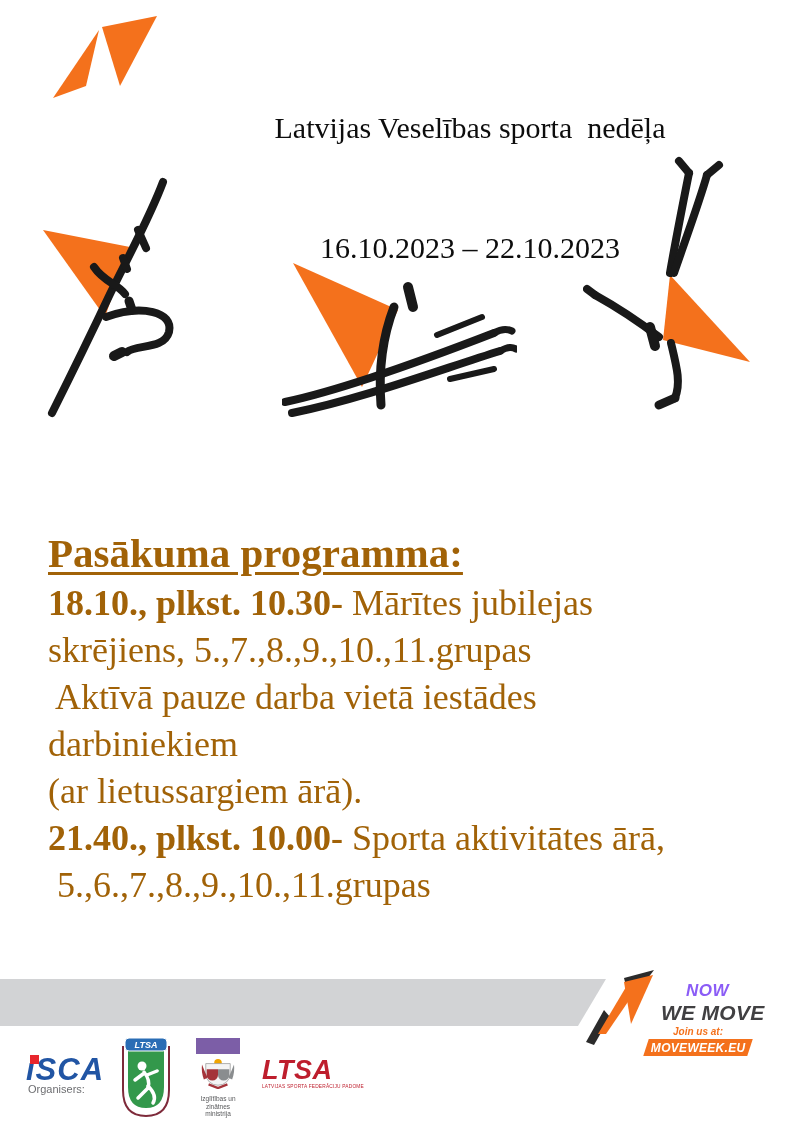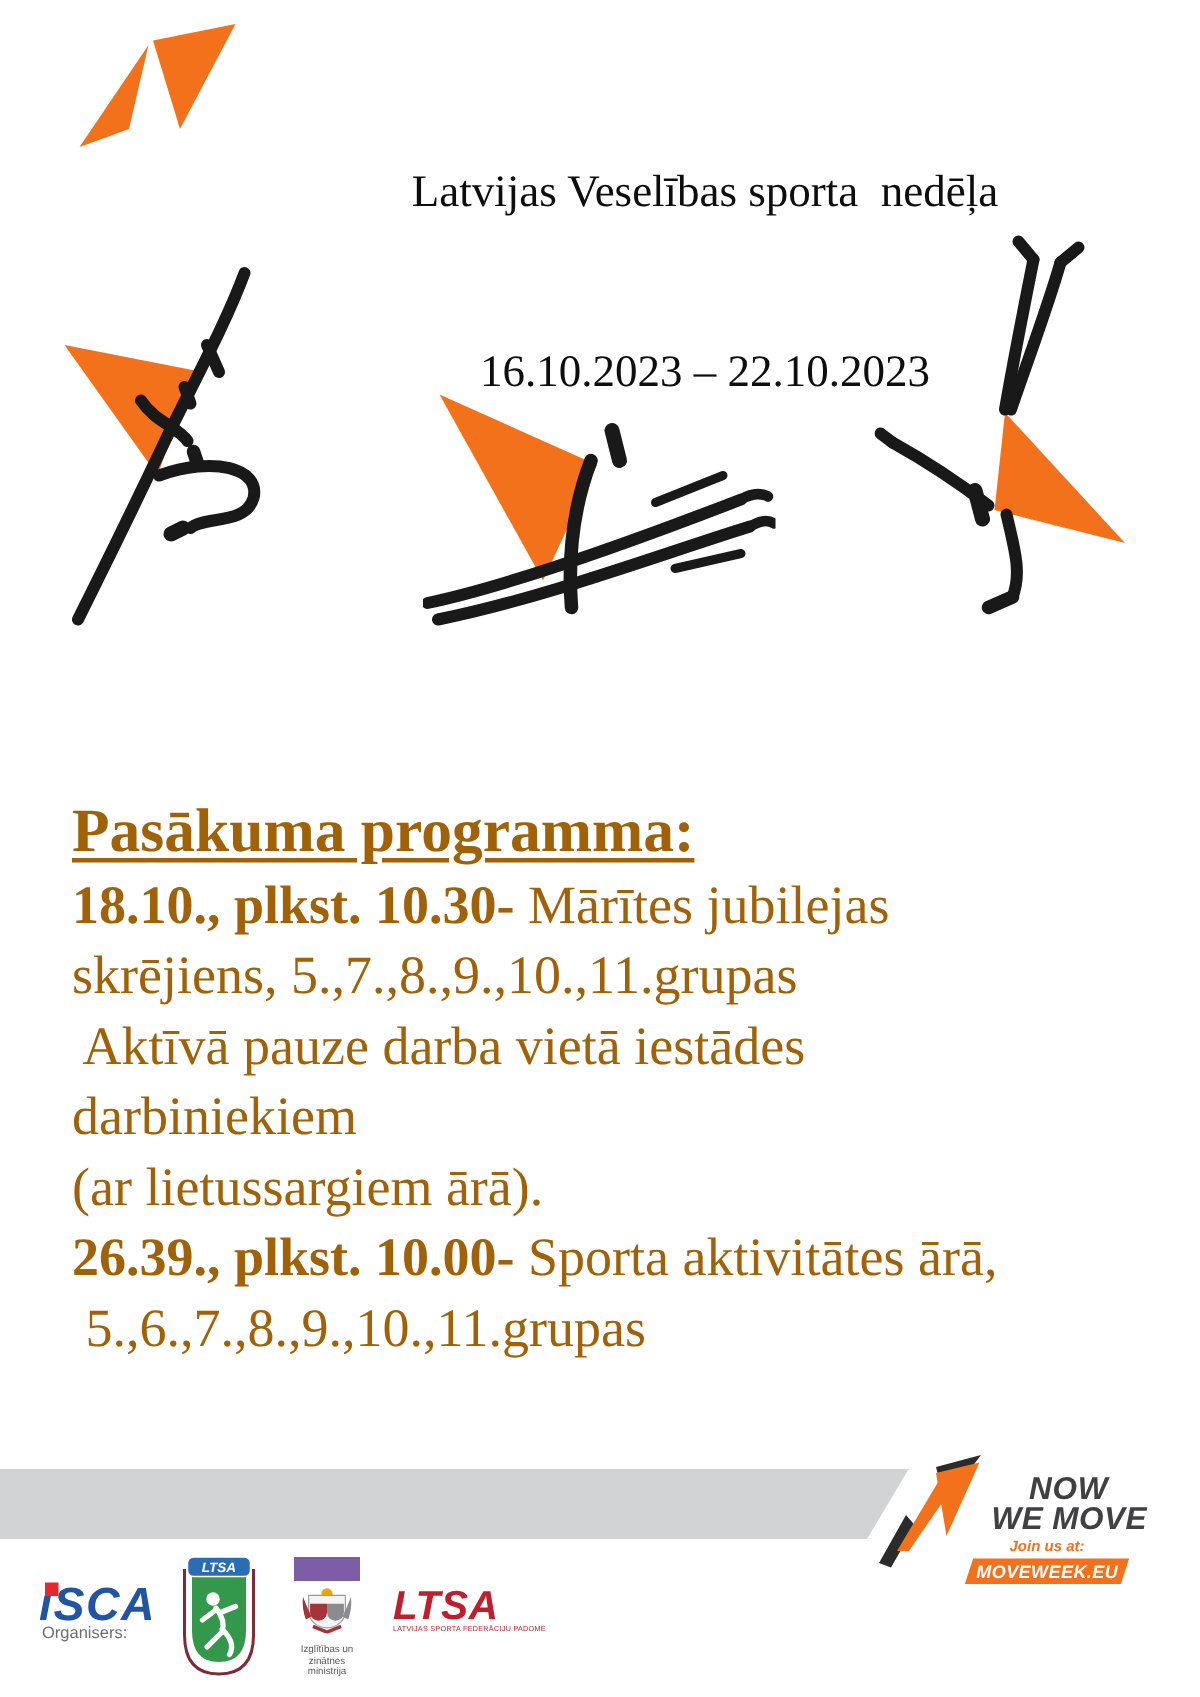--- a/index.html
+++ b/index.html
@@ -29,21 +29,21 @@
   
   .gray-bar{
     position:absolute;left:0;top:979px;width:606px;height:47px;background:#D2D3D5;
     clip-path:polygon(0 0,100% 0,calc(100% - 28px) 100%,0 100%);
   }
   
   .nwm-logo{position:absolute;left:582px;top:968px;width:76px;height:80px;}
   .nwm-now{
     position:absolute;left:686px;top:981px;
     font-family:"Liberation Sans",sans-serif;font-style:italic;font-weight:900;
-    font-size:21px;color:#404040;letter-spacing:.5px;
+    font-size:17px;color:#8b5cf6;letter-spacing:.5px;
   }
   .nwm-wemove{
     position:absolute;left:661px;top:1001px;
     font-family:"Liberation Sans",sans-serif;font-style:italic;font-weight:900;
     font-size:21px;color:#414042;letter-spacing:.3px;
   }
   .nwm-join{
     position:absolute;left:640px;top:1026px;width:116px;text-align:center;
     font-family:"Liberation Sans",sans-serif;font-style:italic;font-weight:bold;
     font-size:10px;color:#F4711C;
@@ -141,21 +141,21 @@
   </g>
 </svg>
 
 <div class="program">
   <div class="pheading">Pasākuma programma:</div>
   <div class="pline"><span class="b">18.10., plkst. 10.30-</span><span> Mārītes jubilejas</span></div>
   <div class="pline"><span class="b"></span><span>skrējiens, 5.,7.,8.,9.,10.,11.grupas</span></div>
   <div class="pline"><span class="b"></span><span> Aktīvā pauze darba vietā iestādes</span></div>
   <div class="pline"><span class="b"></span><span>darbiniekiem</span></div>
   <div class="pline"><span class="b"></span><span>(ar lietussargiem ārā).</span></div>
-  <div class="pline"><span class="b">26.39., plkst. 10.00-</span><span> Sporta aktivitātes ārā,</span></div>
+  <div class="pline"><span class="b">21.40., plkst. 10.00-</span><span> Sporta aktivitātes ārā,</span></div>
   <div class="pline"><span class="b"></span><span> 5.,6.,7.,8.,9.,10.,11.grupas</span></div>
 </div>
 
 <div class="gray-bar"></div>
 
 <svg class="nwm-logo" viewBox="0 0 76 80">
   <polygon points="42,10 72,2 48,34" fill="#2b2b2b"></polygon>
   <polygon points="4,74 22,42 28,49 12,77" fill="#2b2b2b"></polygon>
   <polygon points="16,66 44,19 50,28 24,66" fill="#F4711C"></polygon>
   <polygon points="42,14 71,7 49,56" fill="#F4711C"></polygon>

